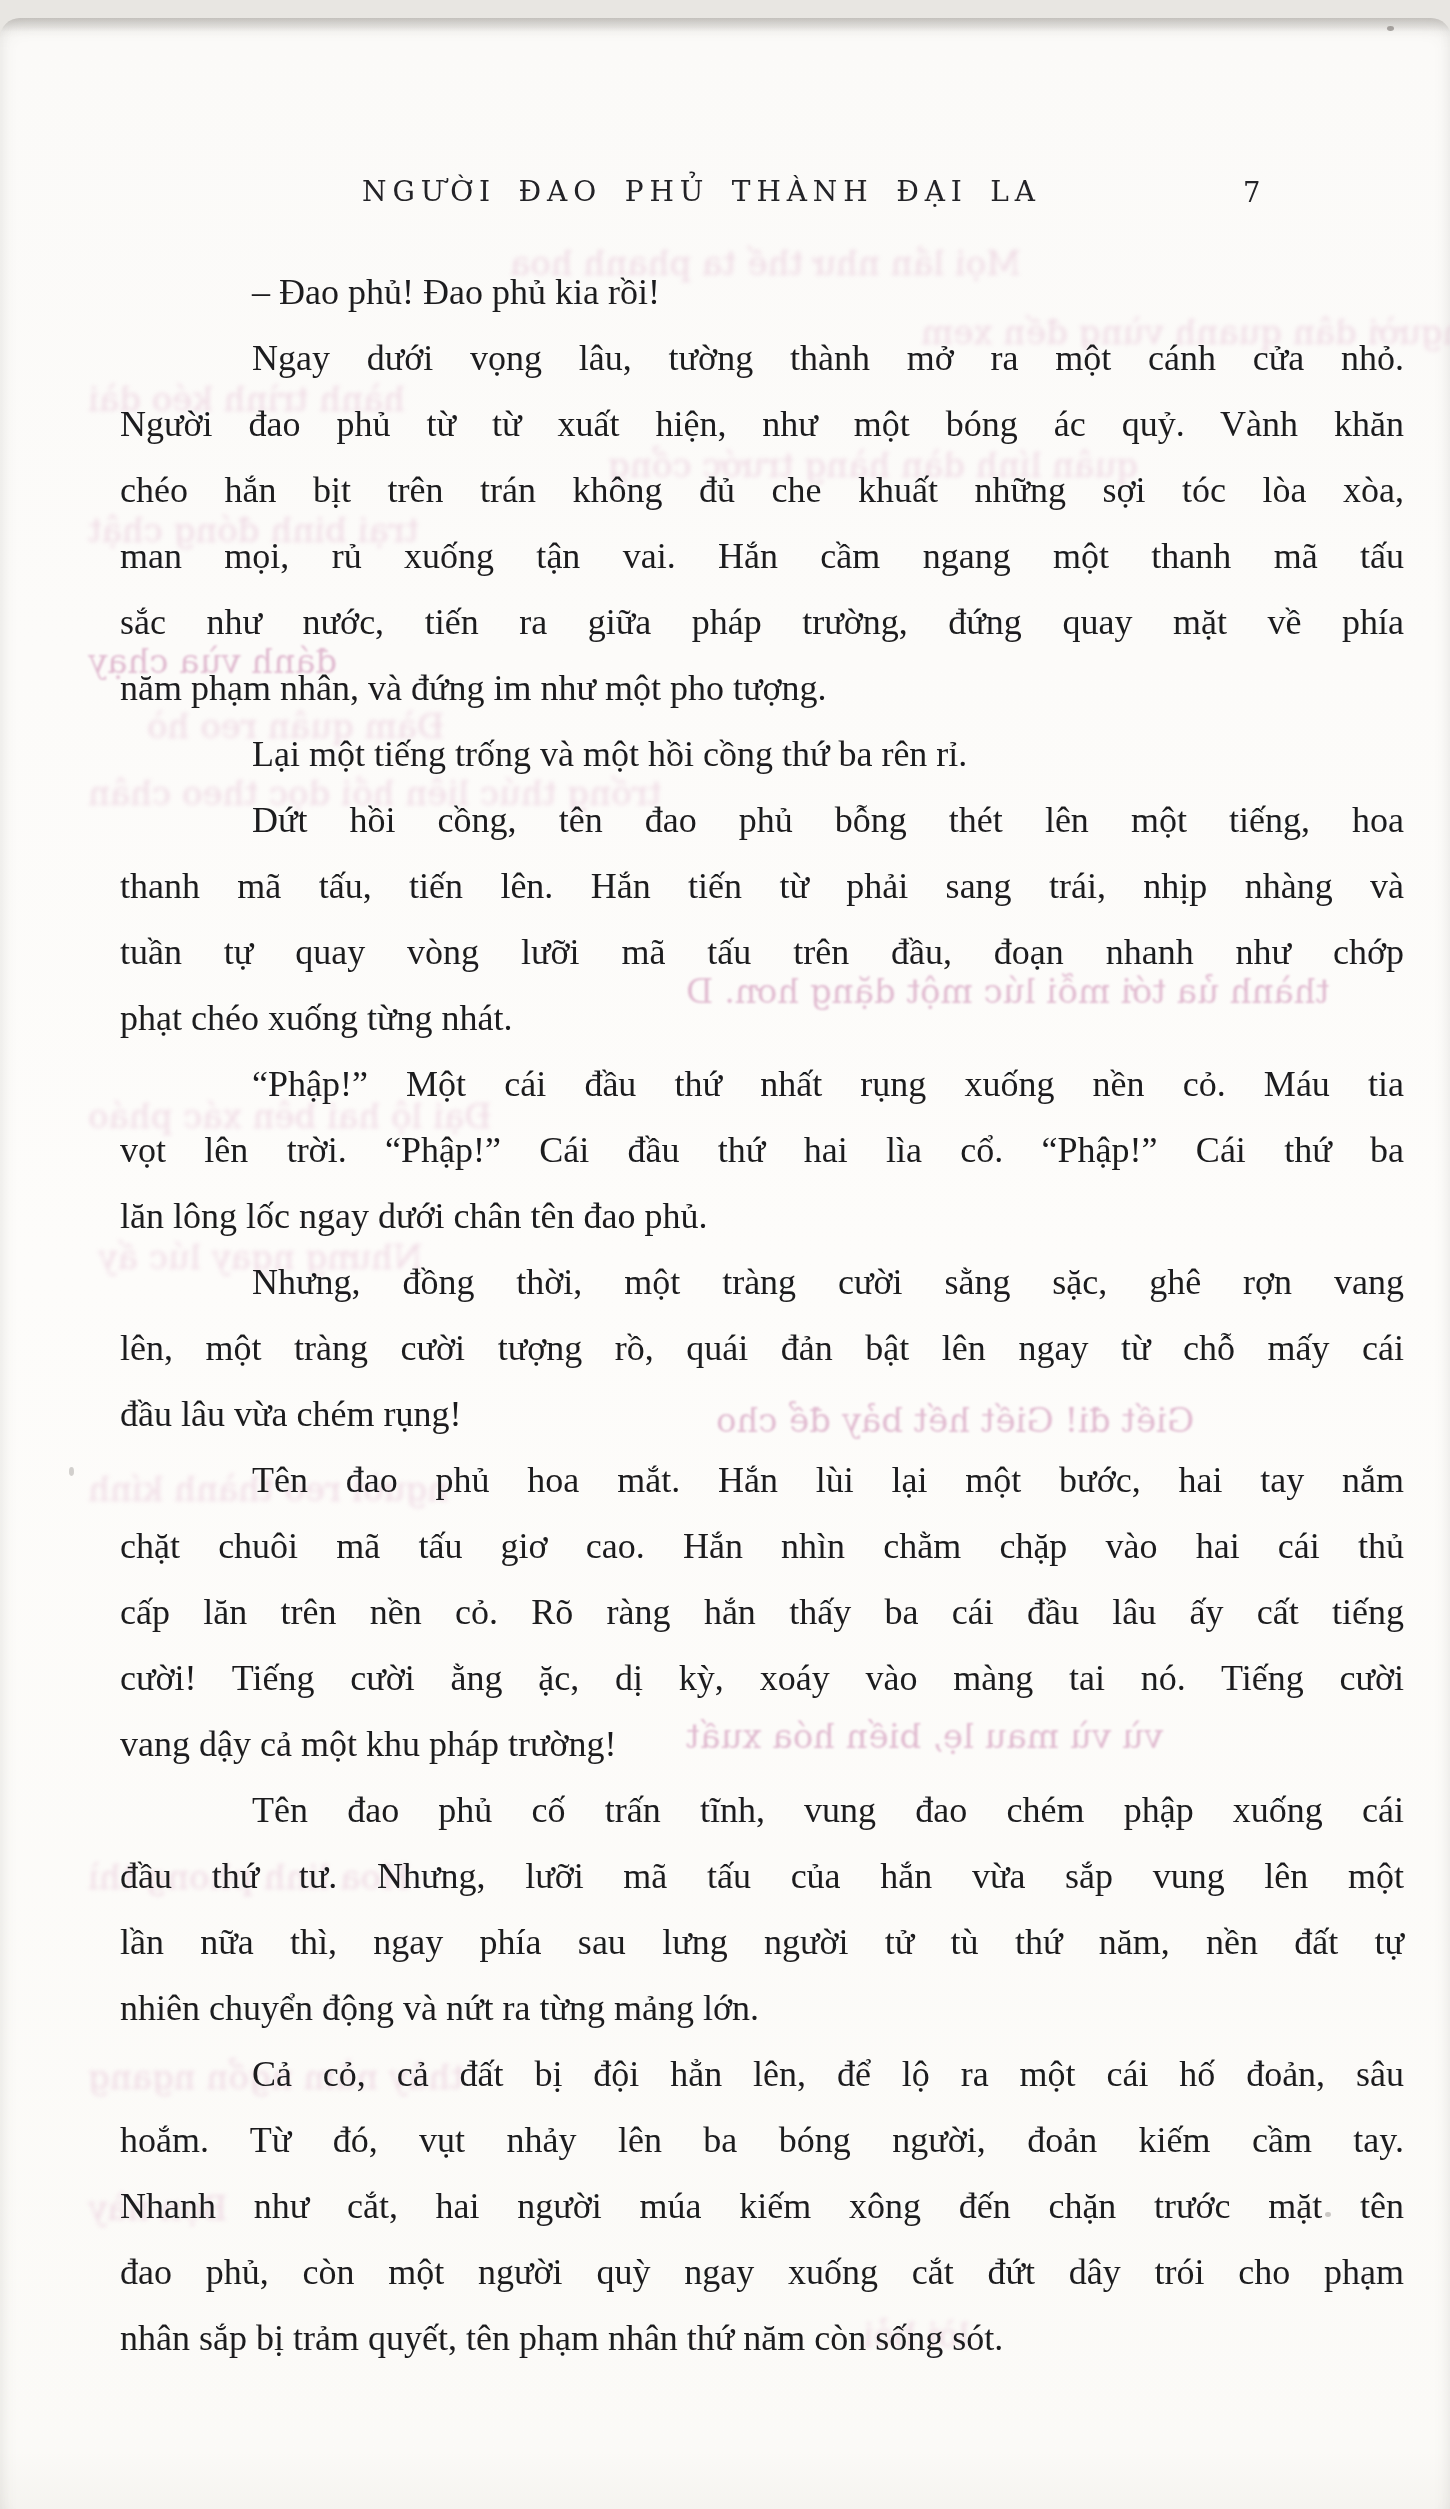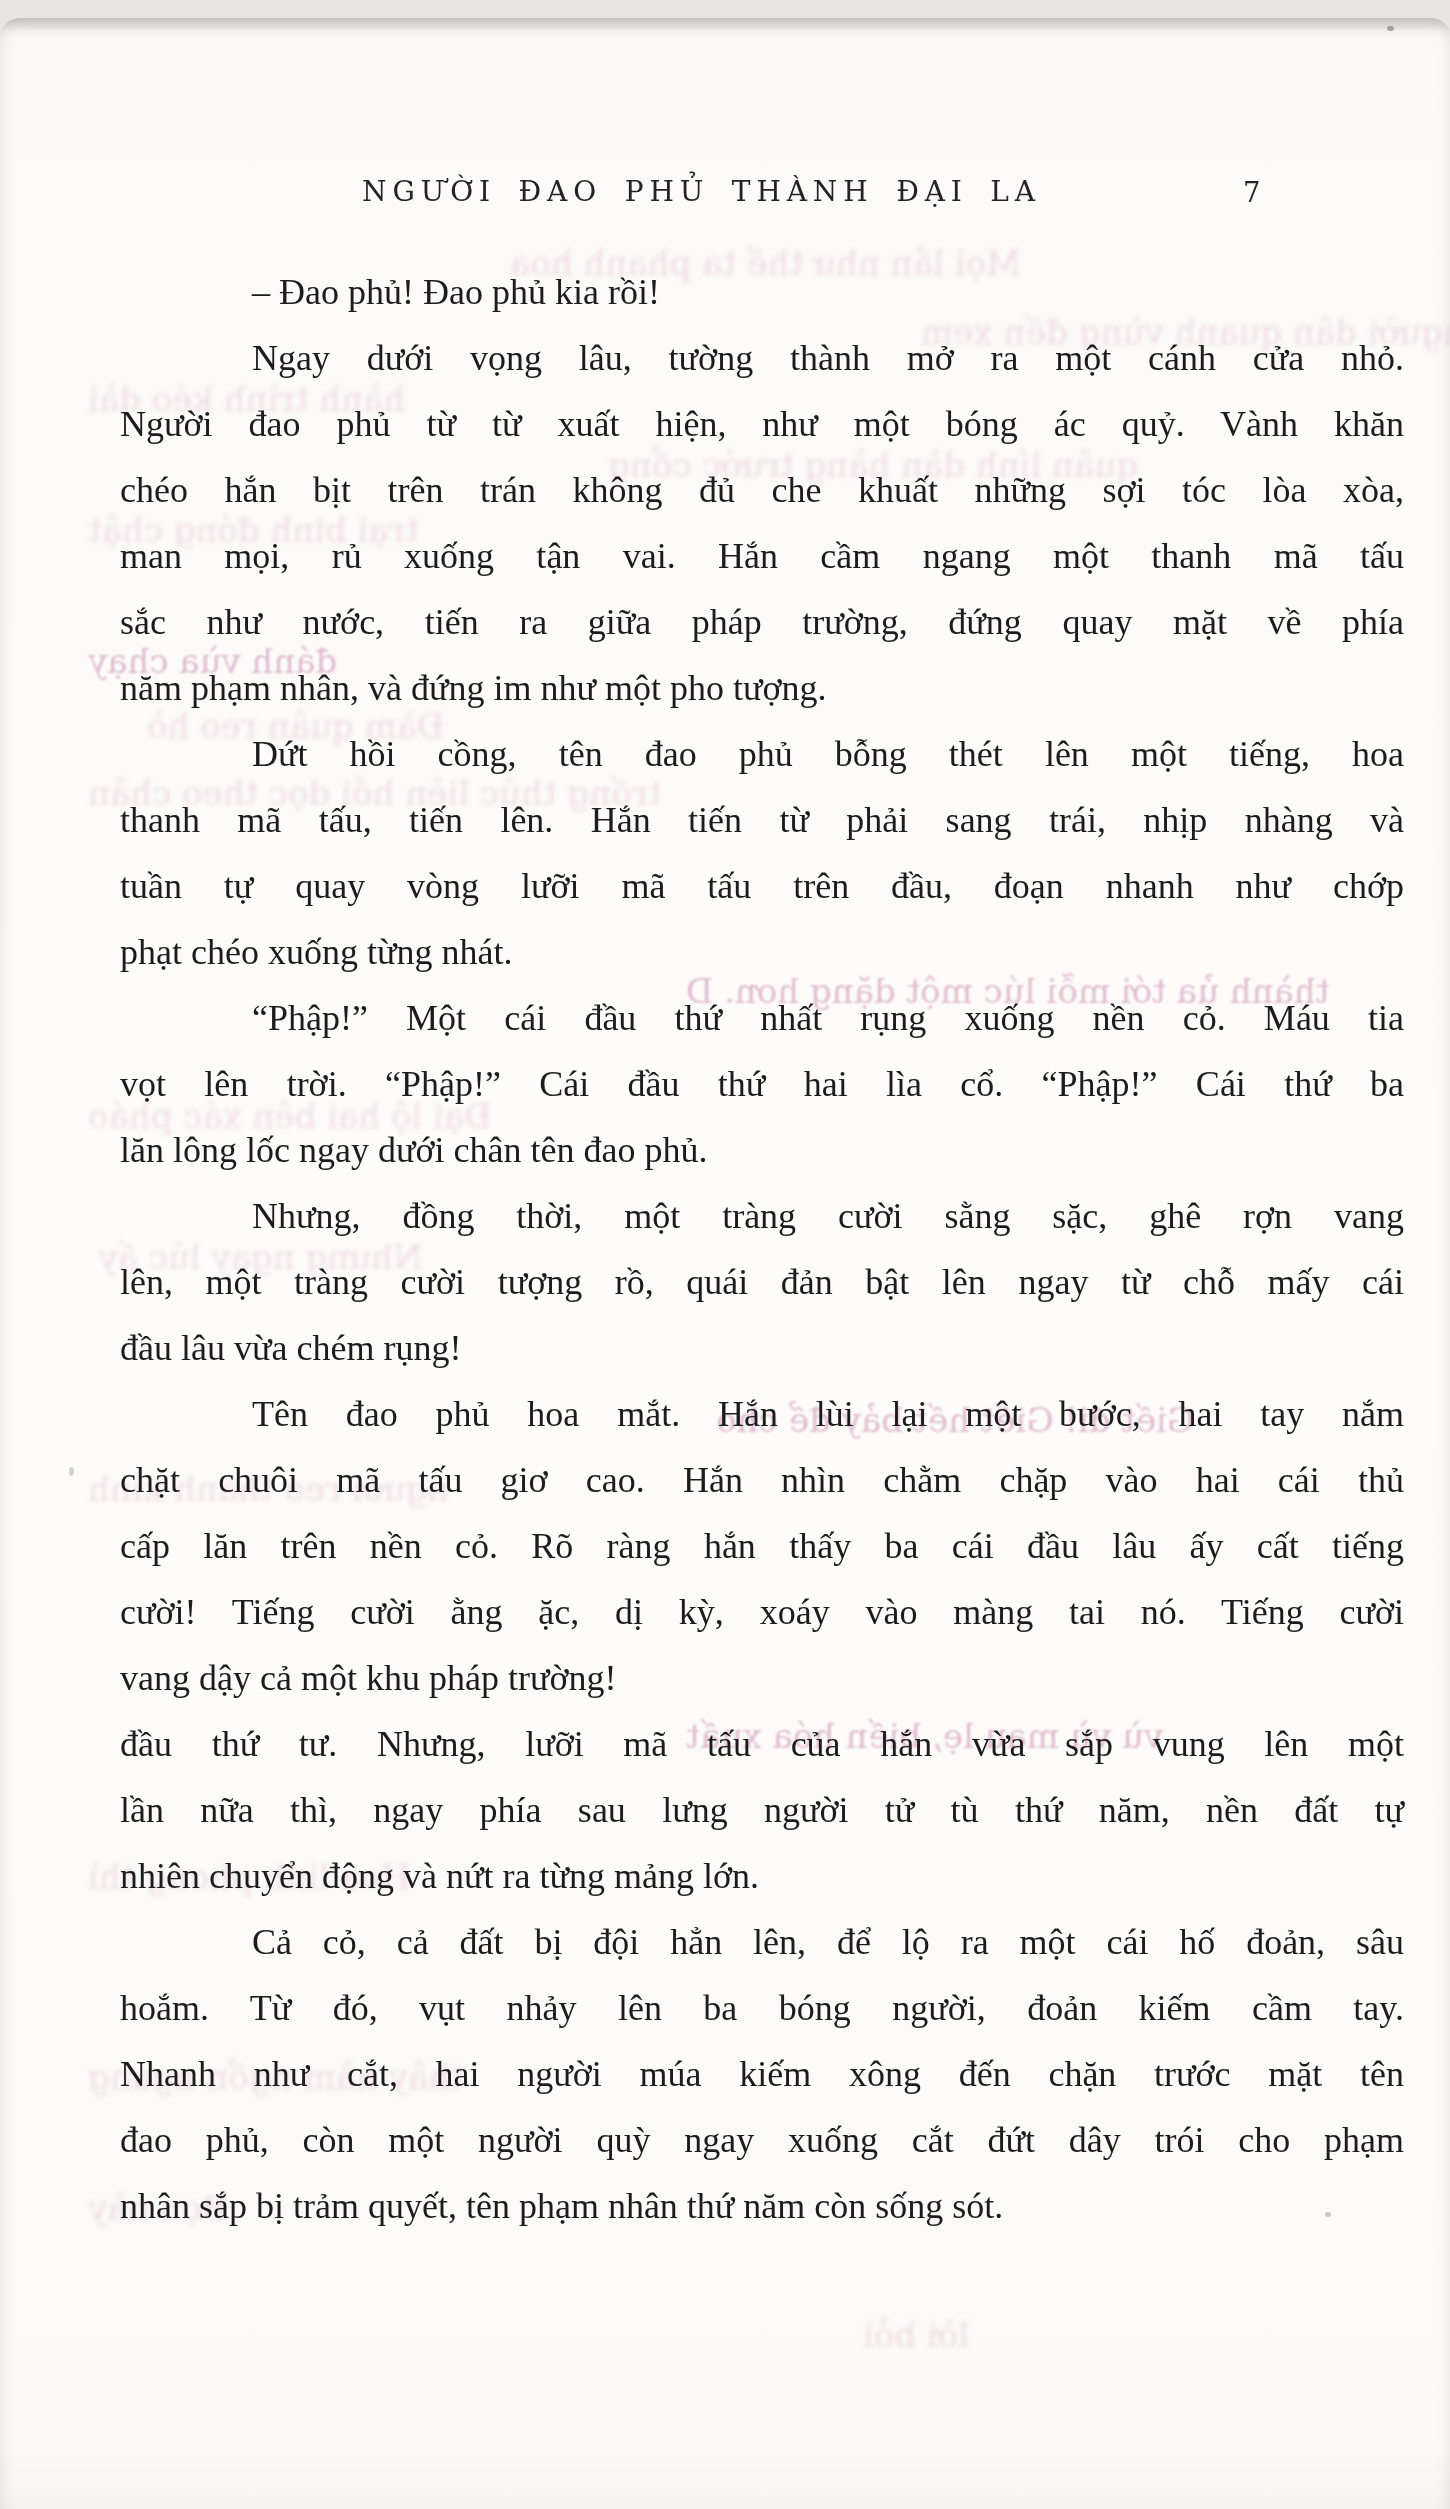--- a/index.html
+++ b/index.html
@@ -121,35 +121,37 @@
   <div class="page-number">7</div>
 
   <div class="body-text">
       <div class="line indent end">– Đao phủ! Đao phủ kia rồi!</div>
       <div class="line indent">Ngay dưới vọng lâu, tường thành mở ra một cánh cửa nhỏ.</div>
       <div class="line">Người đao phủ từ từ xuất hiện, như một bóng ác quỷ. Vành khăn</div>
       <div class="line">chéo hắn bịt trên trán không đủ che khuất những sợi tóc lòa xòa,</div>
       <div class="line">man mọi, rủ xuống tận vai. Hắn cầm ngang một thanh mã tấu</div>
       <div class="line">sắc như nước, tiến ra giữa pháp trường, đứng quay mặt về phía</div>
       <div class="line end">năm phạm nhân, và đứng im như một pho tượng.</div>
+      <div class="line indent end">Lại một tiếng trống và một hồi cồng thứ ba rên rỉ.</div>
       <div class="line indent">Dứt hồi cồng, tên đao phủ bỗng thét lên một tiếng, hoa</div>
       <div class="line">thanh mã tấu, tiến lên. Hắn tiến từ phải sang trái, nhịp nhàng và</div>
       <div class="line">tuần tự quay vòng lưỡi mã tấu trên đầu, đoạn nhanh như chớp</div>
       <div class="line end">phạt chéo xuống từng nhát.</div>
       <div class="line indent">“Phập!” Một cái đầu thứ nhất rụng xuống nền cỏ. Máu tia</div>
       <div class="line">vọt lên trời. “Phập!” Cái đầu thứ hai lìa cổ. “Phập!” Cái thứ ba</div>
       <div class="line end">lăn lông lốc ngay dưới chân tên đao phủ.</div>
       <div class="line indent">Nhưng, đồng thời, một tràng cười sằng sặc, ghê rợn vang</div>
       <div class="line">lên, một tràng cười tượng rồ, quái đản bật lên ngay từ chỗ mấy cái</div>
       <div class="line end">đầu lâu vừa chém rụng!</div>
       <div class="line indent">Tên đao phủ hoa mắt. Hắn lùi lại một bước, hai tay nắm</div>
       <div class="line">chặt chuôi mã tấu giơ cao. Hắn nhìn chằm chặp vào hai cái thủ</div>
       <div class="line">cấp lăn trên nền cỏ. Rõ ràng hắn thấy ba cái đầu lâu ấy cất tiếng</div>
       <div class="line">cười! Tiếng cười ằng ặc, dị kỳ, xoáy vào màng tai nó. Tiếng cười</div>
       <div class="line end">vang dậy cả một khu pháp trường!</div>
+      <div class="line indent">Tên đao phủ cố trấn tĩnh, vung đao chém phập xuống cái</div>
       <div class="line">đầu thứ tư. Nhưng, lưỡi mã tấu của hắn vừa sắp vung lên một</div>
       <div class="line">lần nữa thì, ngay phía sau lưng người tử tù thứ năm, nền đất tự</div>
       <div class="line end">nhiên chuyển động và nứt ra từng mảng lớn.</div>
       <div class="line indent">Cả cỏ, cả đất bị đội hẳn lên, để lộ ra một cái hố đoản, sâu</div>
       <div class="line">hoắm. Từ đó, vụt nhảy lên ba bóng người, đoản kiếm cầm tay.</div>
       <div class="line">Nhanh như cắt, hai người múa kiếm xông đến chặn trước mặt tên</div>
       <div class="line">đao phủ, còn một người quỳ ngay xuống cắt đứt dây trói cho phạm</div>
       <div class="line end">nhân sắp bị trảm quyết, tên phạm nhân thứ năm còn sống sót.</div>
     </div>
 

